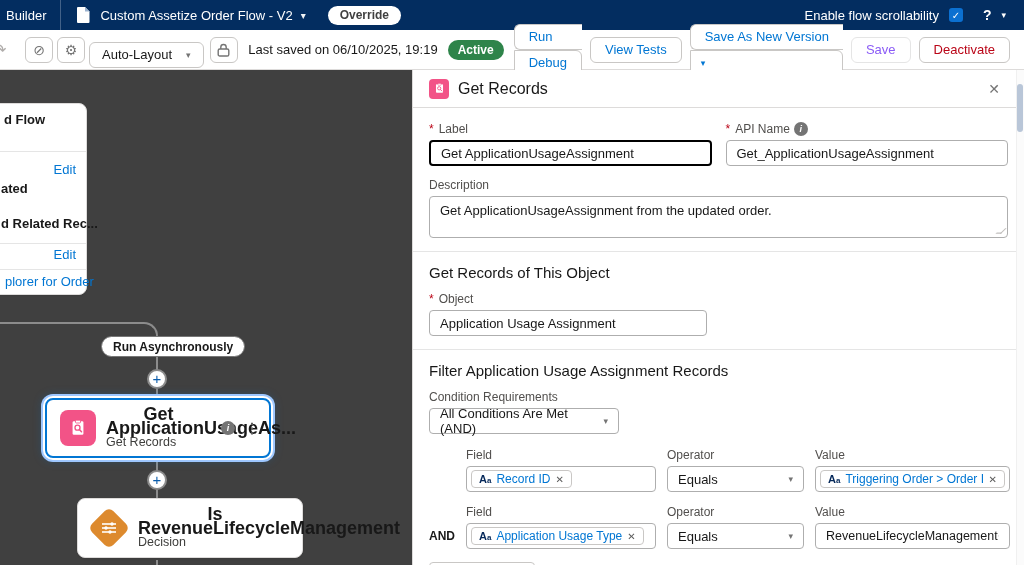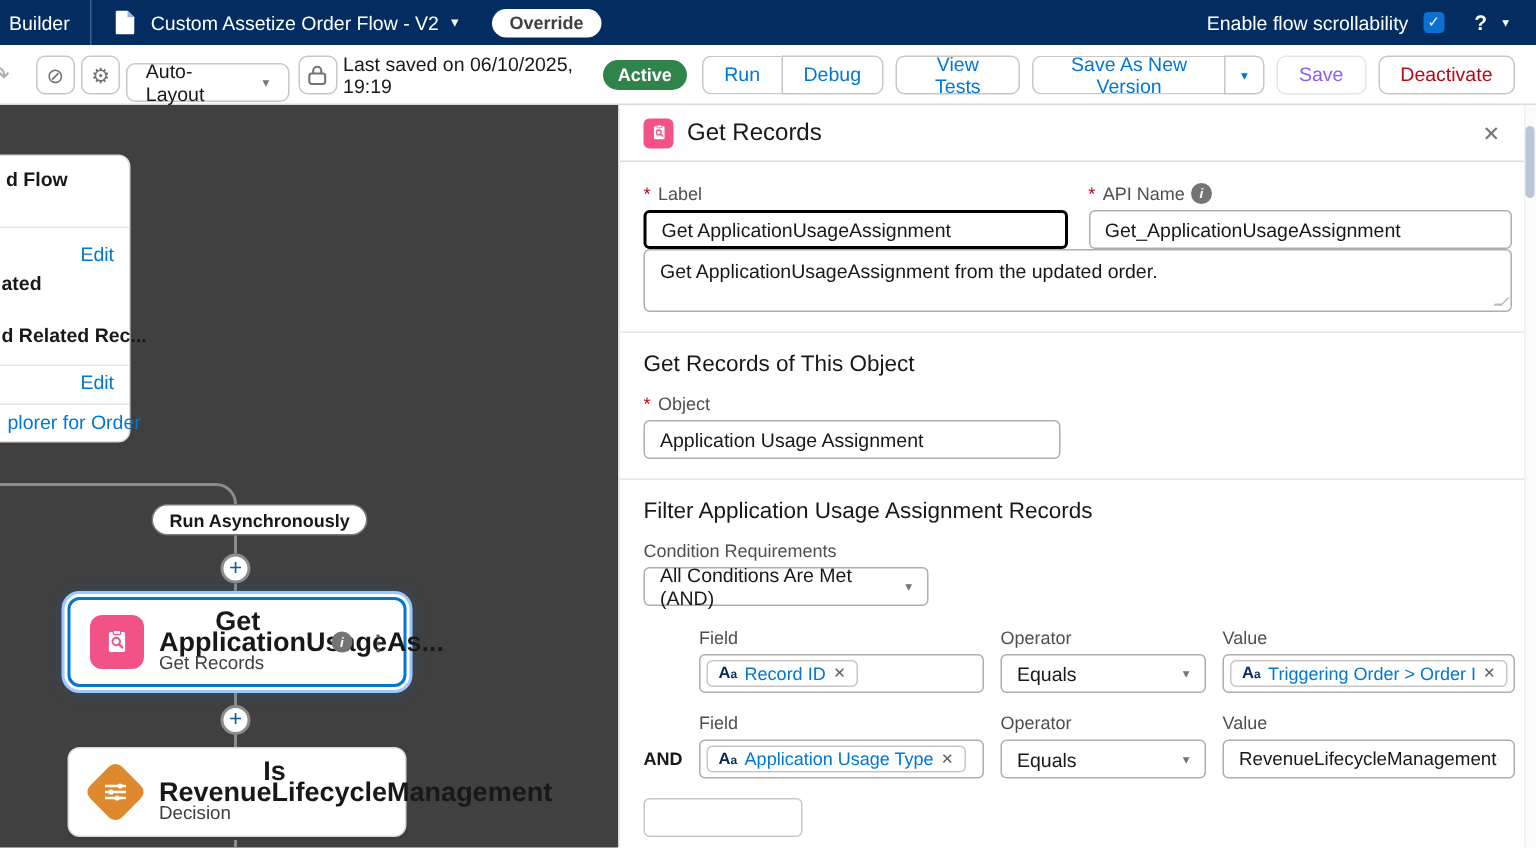--- a/index.html
+++ b/index.html
@@ -26,21 +26,21 @@
   .tb-icon-btn { width:28px; height:26px; border:1px solid #c9c7c5; border-radius:6px; background:#fff; display:flex; align-items:center; justify-content:center; color:#747474; font-size:14px; margin-right:4px; }
   .redo-cut { position:relative; width:16px; overflow:hidden; height:26px; color:#b0adab; font-size:16px; margin-right:9px; }
   .redo-cut span { position:absolute; left:-7px; top:3px; }
   .layout-btn { height:26px; border:1px solid #c9c7c5; border-radius:6px; background:#fff; display:flex; align-items:center; gap:14px; padding:0 12px; margin-right:6px;margin-top:10px; }
   .layout-btn .lbl { font-size:13px; color:#181818; }
   .layout-btn .dd { color:#747474; font-size:9px; }
   .tb-right { margin-left:auto; display:flex; align-items:center; padding-right:8px; }
   .last-saved { font-size:13px; margin-right:10px; }
   .badge-active { background:#2e844a; color:#fff; font-weight:bold; font-size:12px; border-radius:10px; padding:3px 10px; margin-right:10px; }
   .btn { height:26px; border:1px solid #c9c7c5; background:#fff; color:#0176d3; font-size:13px; font-family:inherit; border-radius:6px; padding:0 14px; display:flex; align-items:center; }
-  .btn-group { display:flex; margin-right:8px; }
+  .btn-group { display:flex; margin-right:8px;flex-direction:column; }
   .btn-group .btn { border-radius:0; border-right-width:0; }
   .btn-group .btn:first-child { border-radius:6px 0 0 6px; }
   .btn-group .btn:last-child { border-radius:0 6px 6px 0; border-right-width:1px; }
   .btn.single { margin-right:8px; }
   .btn.dd-part { padding:0 10px; font-size:9px; color:#0176d3; }
   .btn.disabled { color:#8b5cf6; border-color:#e5e5e5; }
   .btn.destructive { color:#ba0517; margin-right:6px; }
 
   
   .body { position:relative; height:495px; display:flex; }
@@ -210,21 +210,21 @@
           <div class="node-sub">Get Records</div>
         </div>
         <span class="info-dot">i</span>
         <span class="dots">⋮</span>
       </div>
 
       <div class="vline" style="top:390px; height:10px;"></div>
       <div class="plus-circle" style="top:400px;"><span>+</span></div>
       <div class="vline" style="top:420px; height:8px;"></div>
 
-      <div class="node" style="top:428px;">
+      <div class="node" style="top:428px;margin-left:32px;">
         <div class="diamond">
           <svg width="16" height="14" viewBox="0 0 16 14">
               <line x1="1" y1="3" x2="15" y2="3" stroke="#fff" stroke-width="1.6"></line>
               <circle cx="11" cy="3" r="1.7" fill="#fff"></circle>
               <line x1="1" y1="7" x2="15" y2="7" stroke="#fff" stroke-width="1.6"></line>
               <circle cx="5" cy="7" r="1.7" fill="#fff"></circle>
               <line x1="1" y1="11" x2="15" y2="11" stroke="#fff" stroke-width="1.6"></line>
               <circle cx="9" cy="11" r="1.7" fill="#fff"></circle>
             </svg>
         </div>
@@ -269,20 +269,23 @@
               <span class="req">*</span>
                 <span>API Name</span>
               <span class="info-dot">i</span>
             </div>
             <div class="input">
                 <span>Get_ApplicationUsageAssignment</span>
               </div>
           </div>
         </div>
 
+        <div class="flabel" style="margin-top:12px;">
+            <span>Description</span>
+          </div>
         <div class="textarea">
           <span>Get ApplicationUsageAssignment from the updated order.</span>
           <span class="resize-handle"></span>
         </div>
 
         <div class="divider"></div>
         <div class="section-h">Get Records of This Object</div>
         <div class="flabel">
           <span class="req">*</span>
             <span>Object</span>

